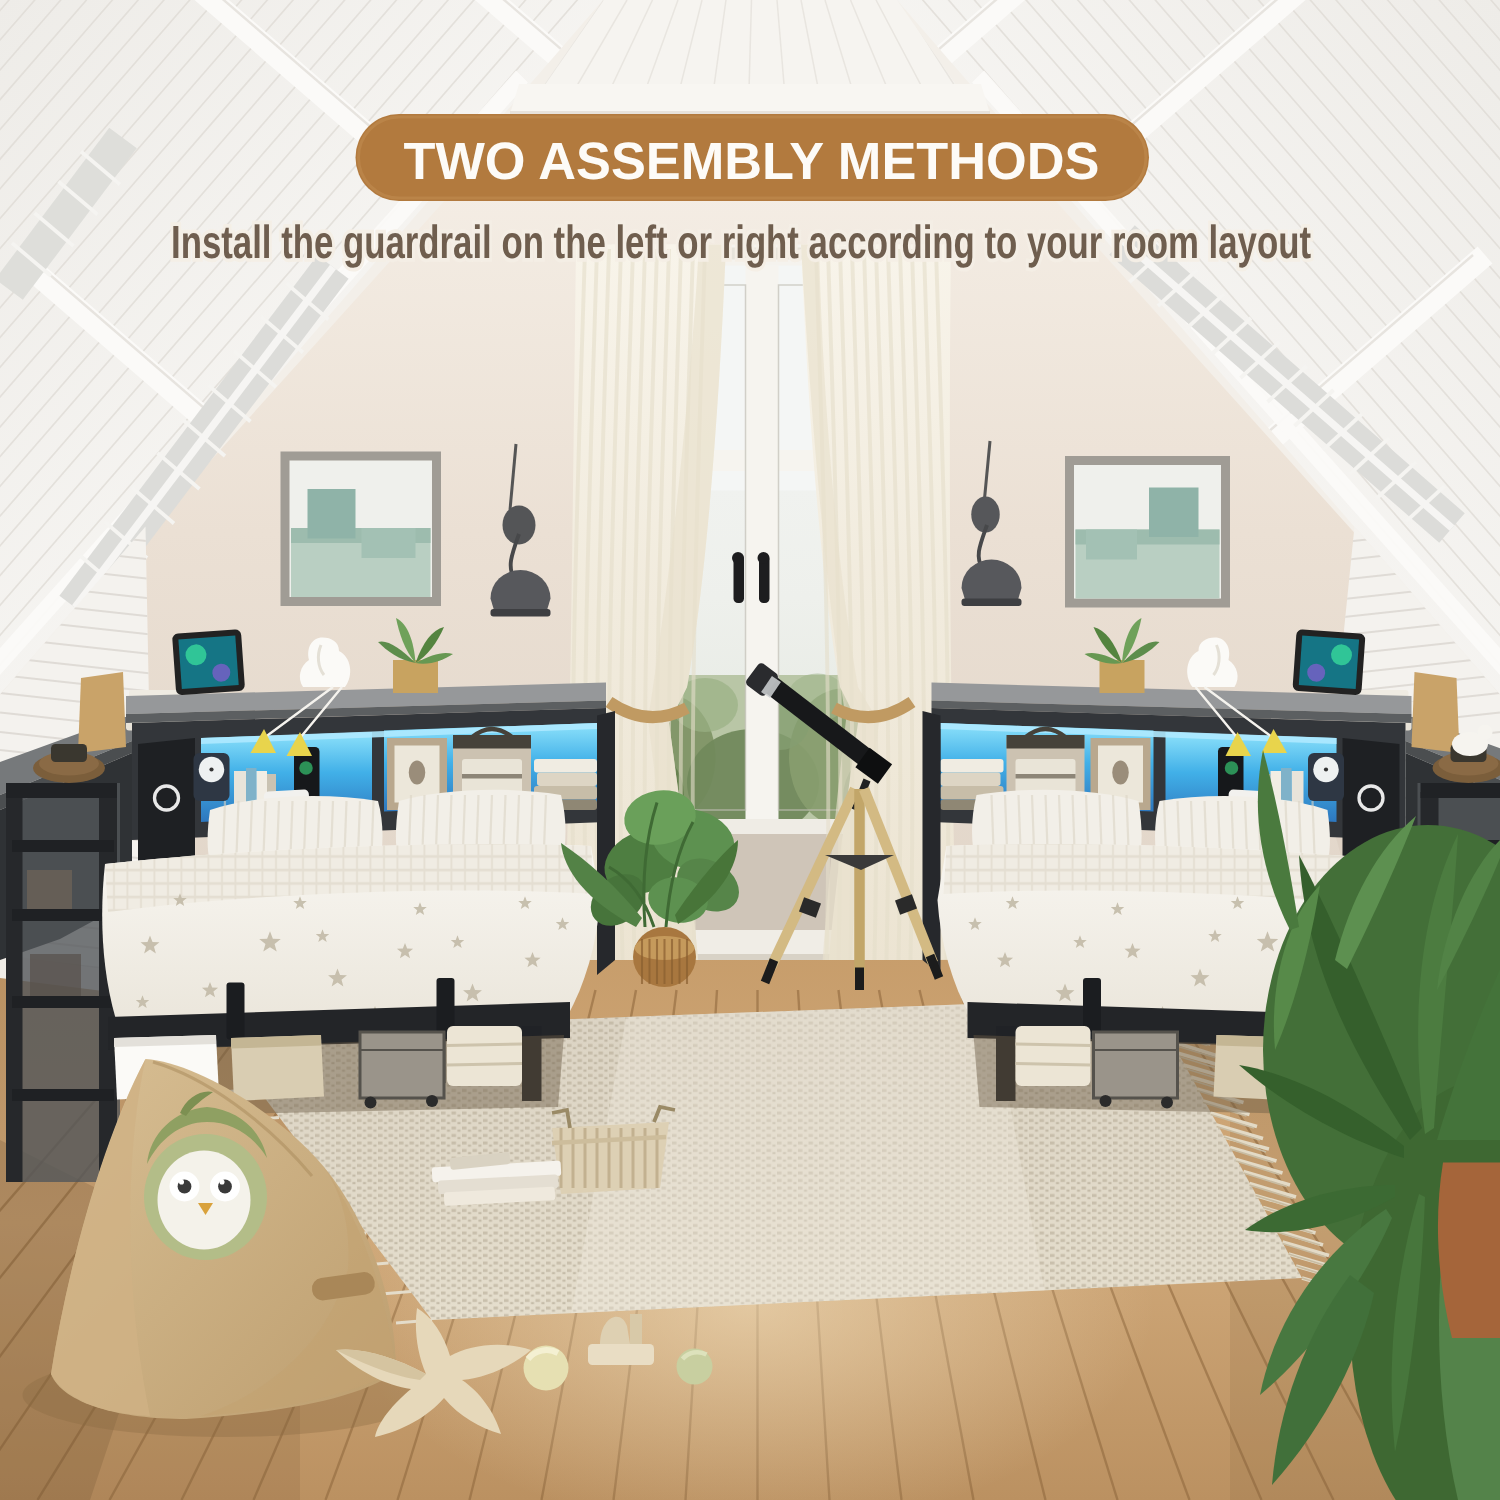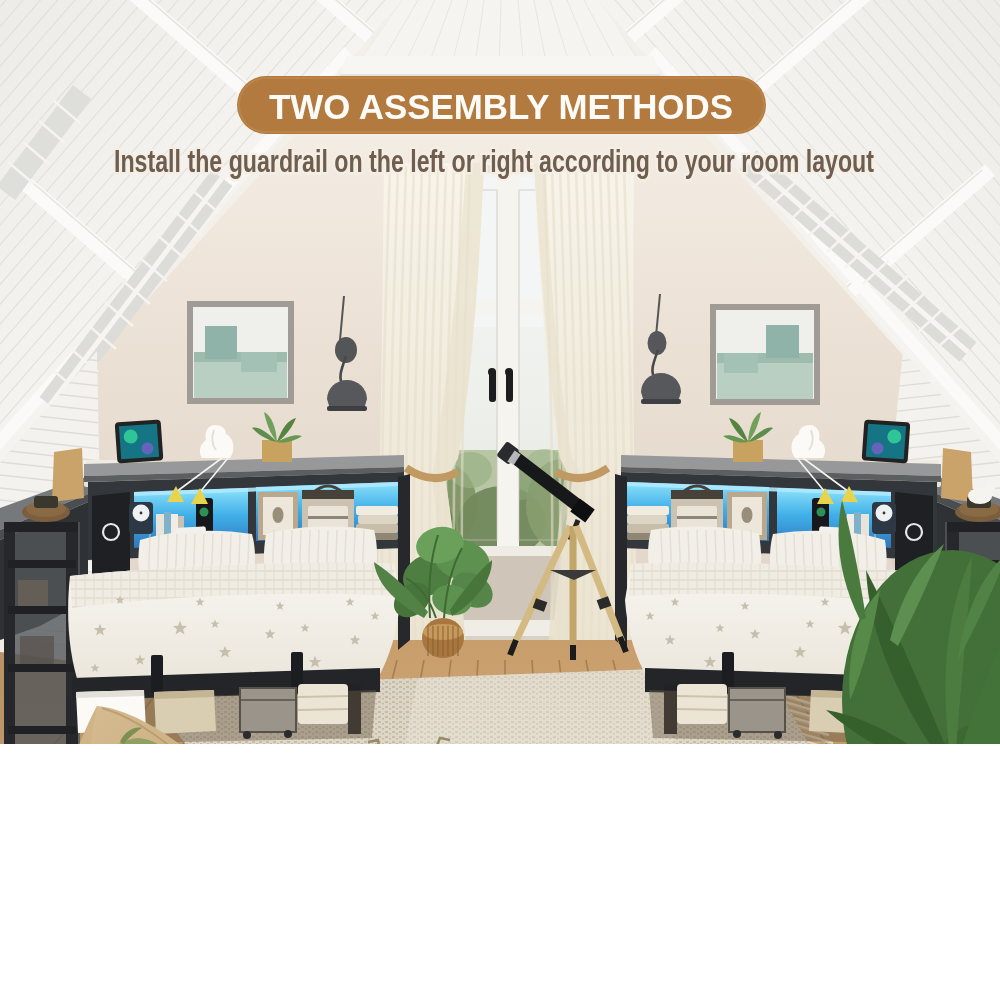--- a/index.html
+++ b/index.html
@@ -1,15 +1,15 @@
 <!DOCTYPE html>
 <html><head><meta charset="utf-8"><title>Two Assembly Methods</title>
 <style>
 html,body{margin:0;padding:0;background:#fff;font-family:"Liberation Sans",sans-serif;}
-#scene{width:1000px;height:744px;overflow:hidden;position:relative;text-decoration:underline;}
+#scene{width:1000px;height:1000px;overflow:hidden;position:relative;text-decoration:underline;}
 </style></head>
 <body>
 
 <div id="scene">
 <svg width="1000" height="1000" viewBox="0 0 1000 1000" xmlns="http://www.w3.org/2000/svg">
 <defs>
 <linearGradient id="wallG" x1="0" y1="0" x2="0" y2="1">
  <stop offset="0" stop-color="#f6f0e8"></stop>
           <stop offset="0.45" stop-color="#ebe0d4"></stop>
           <stop offset="1" stop-color="#ded2c5"></stop>

